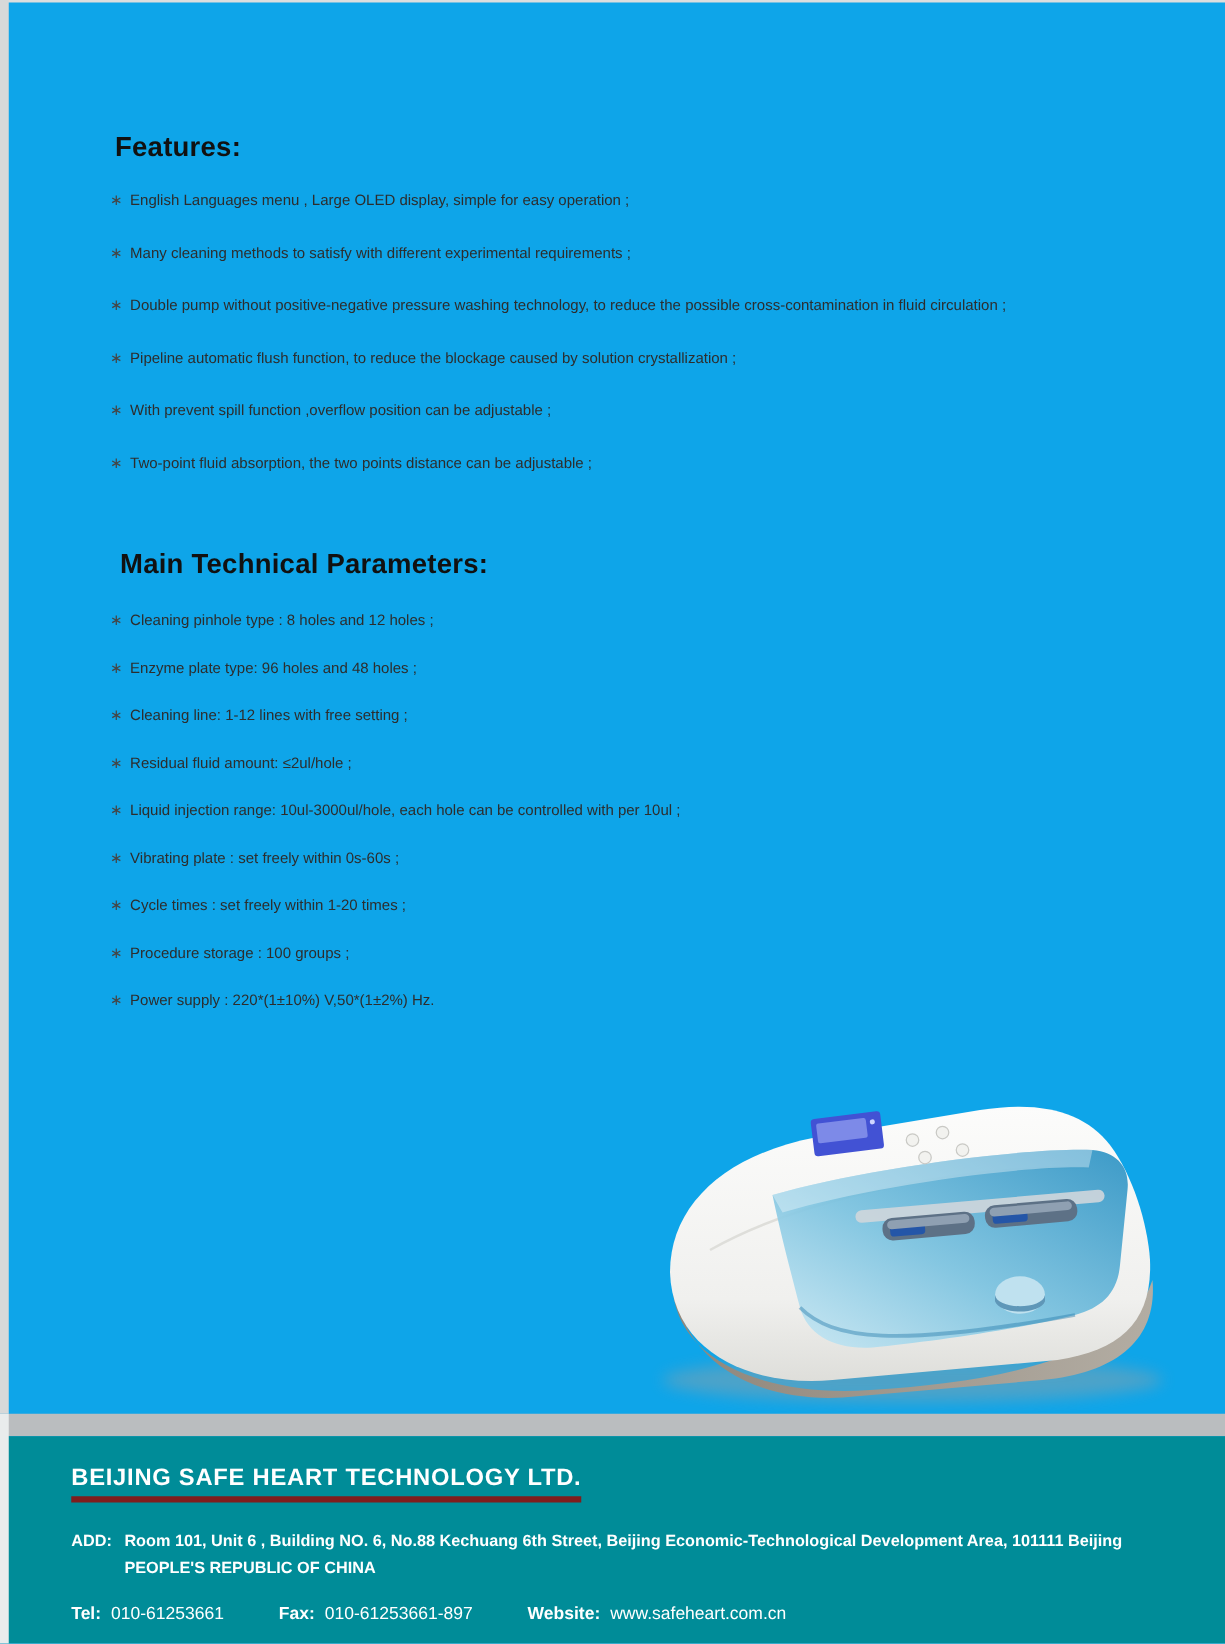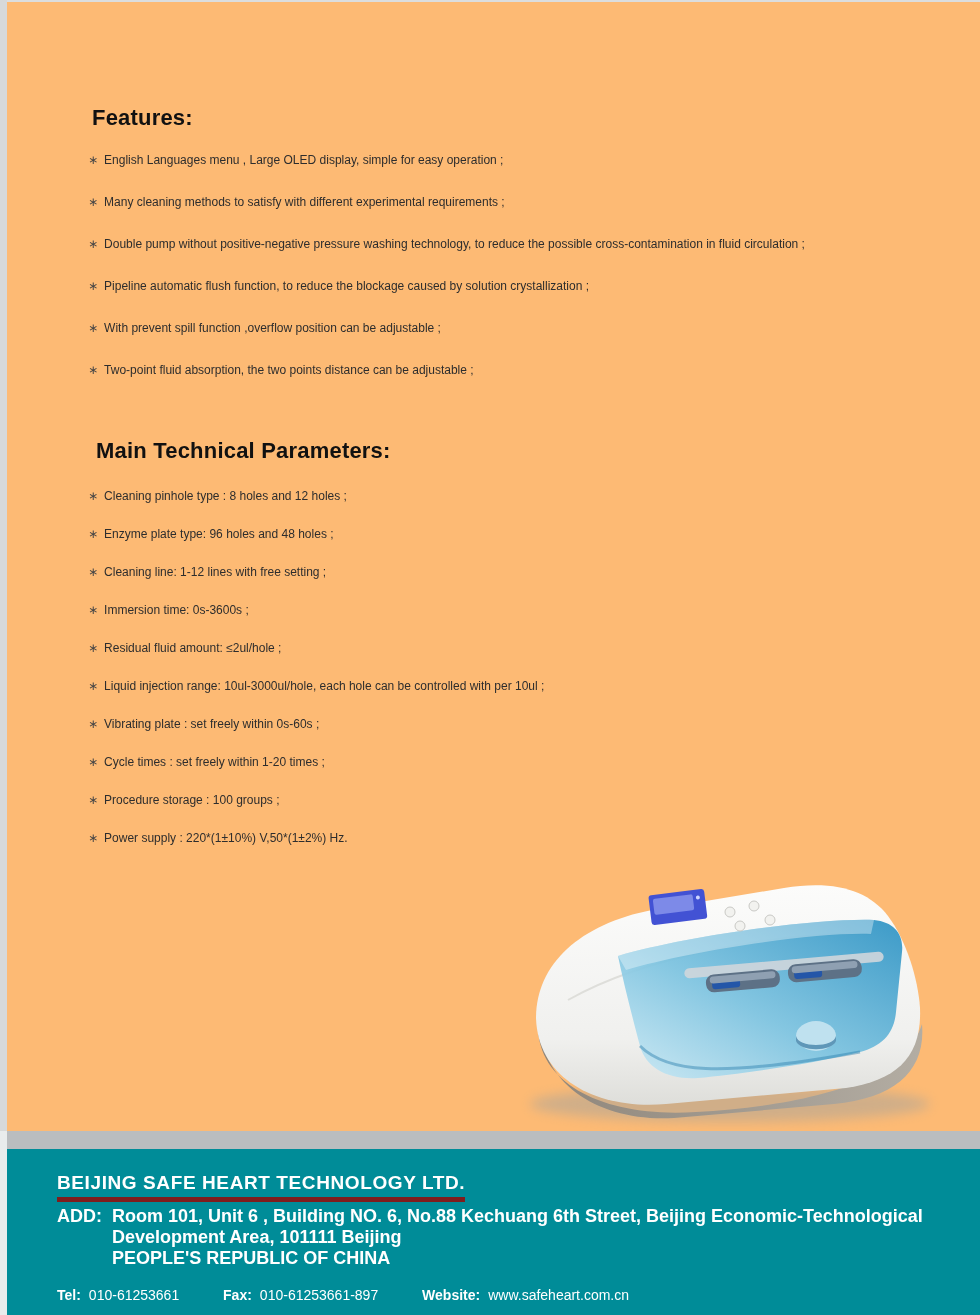--- a/index.html
+++ b/index.html
@@ -5,21 +5,21 @@
   html,body{margin:0;padding:0;}
   body{
     font-family:"Liberation Sans","DejaVu Sans",sans-serif;
     background:#ffffff;
     -webkit-font-smoothing:antialiased;
   }
   .page{
     position:relative;
     width:980px;
     height:1315px;
-    background:#fdba74;
+    background:#0ea5e9;
     overflow:hidden;
   }
   
   .edge-left-top{position:absolute;left:0;top:0;width:7px;height:1131px;background:#d7d9d9;}
   .edge-left-bottom{position:absolute;left:0;top:1131px;width:7px;height:184px;background:#e9ecec;z-index:6;}
   .edge-top-line{position:absolute;left:0;top:0;width:100%;height:2px;background:#dcdede;}
 
   
   .content{
     position:absolute;
@@ -75,21 +75,21 @@
   .footer-teal h3{
     display:inline-block;
     margin:0;
     font-size:19px;
     line-height:24px;
     font-weight:bold;
     letter-spacing:0.6px;
     border-bottom:5px solid #7f1d1d;
     padding-bottom:2px;
   }
-  .addr{display:flex;margin-top:4px;font-size:18px;line-height:21px;}
+  .addr{display:flex;margin-top:20px;font-size:13px;line-height:21px;}
   .flabel{font-weight:bold;}
   .addr .flabel{margin-right:10px;white-space:nowrap;}
   .addr-lines{max-width:850px;font-weight:bold;}
   .contacts{margin-top:16px;font-size:14px;line-height:20px;}
   .contacts .fval{margin-left:8px;margin-right:40px;}
   .contacts .fval:last-child{margin-right:0;text-align:center;}
 </style>
 </head>
 <body>
 
@@ -109,21 +109,20 @@
       <li><span class="blt">∗</span><span>Pipeline automatic flush function, to reduce the blockage caused by solution crystallization ;</span></li>
       <li><span class="blt">∗</span><span>With prevent spill function ,overflow position can be adjustable ;</span></li>
       <li><span class="blt">∗</span><span>Two-point fluid absorption, the two points distance can be adjustable ;</span></li>
     </ul>
 
     <h2 class="params-h">Main Technical Parameters:</h2>
     <ul class="params">
       <li><span class="blt">∗</span><span>Cleaning pinhole type : 8 holes and 12 holes ;</span></li>
       <li><span class="blt">∗</span><span>Enzyme plate type: 96 holes and 48 holes ;</span></li>
       <li><span class="blt">∗</span><span>Cleaning line: 1-12 lines with free setting ;</span></li>
-      <li><span class="blt">∗</span><span>Immersion time: 0s-3600s ;</span></li>
       <li><span class="blt">∗</span><span>Residual fluid amount: ≤2ul/hole ;</span></li>
       <li><span class="blt">∗</span><span>Liquid injection range: 10ul-3000ul/hole, each hole can be controlled with per 10ul ;</span></li>
       <li><span class="blt">∗</span><span>Vibrating plate : set freely within 0s-60s ;</span></li>
       <li><span class="blt">∗</span><span>Cycle times : set freely within 1-20 times ;</span></li>
       <li><span class="blt">∗</span><span>Procedure storage : 100 groups ;</span></li>
       <li><span class="blt">∗</span><span>Power supply : 220*(1±10%) V,50*(1±2%) Hz.</span></li>
     </ul>
   </div>
 
   <div class="product">

